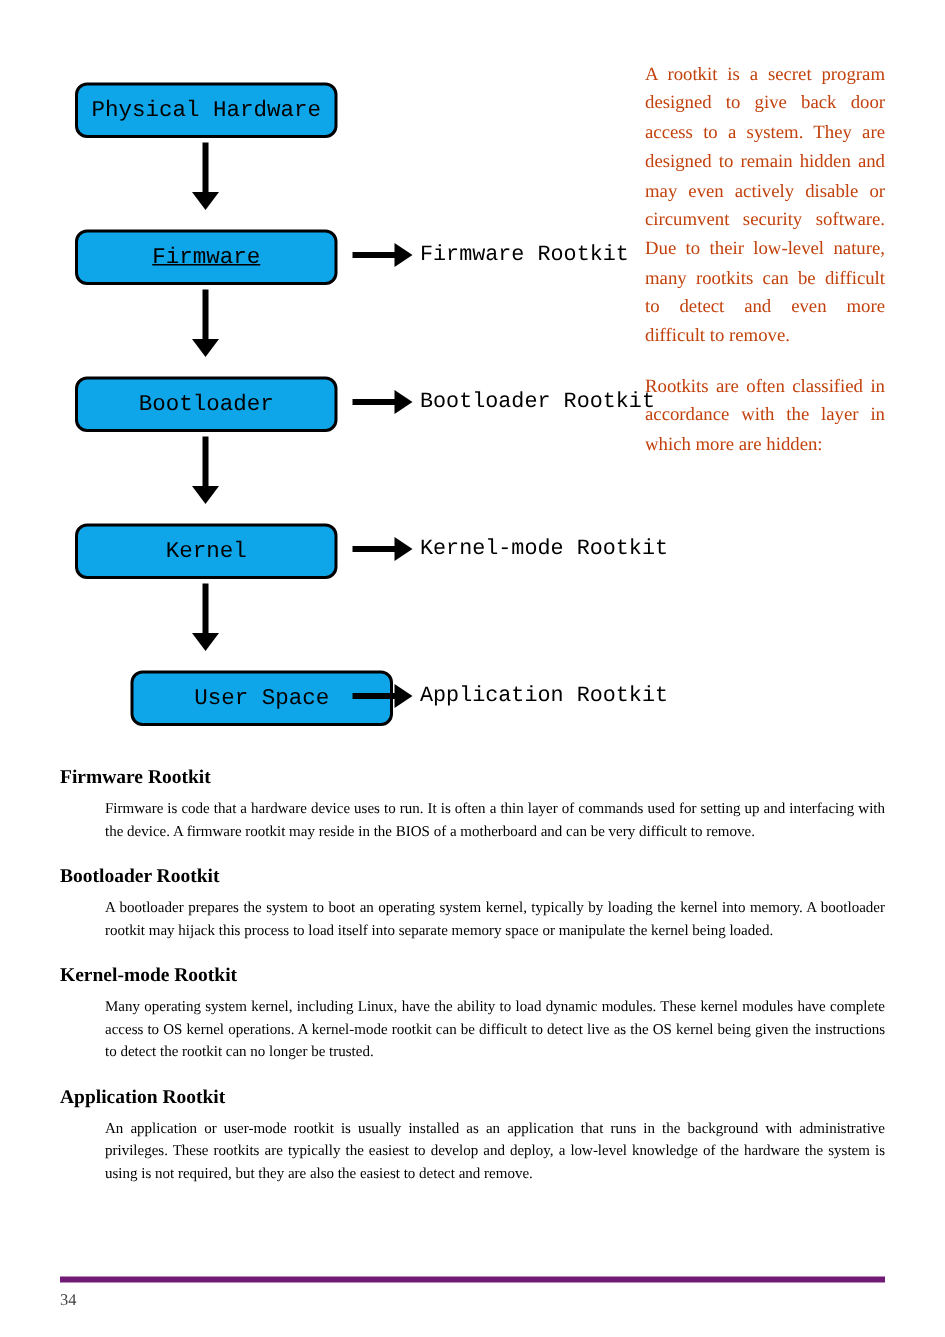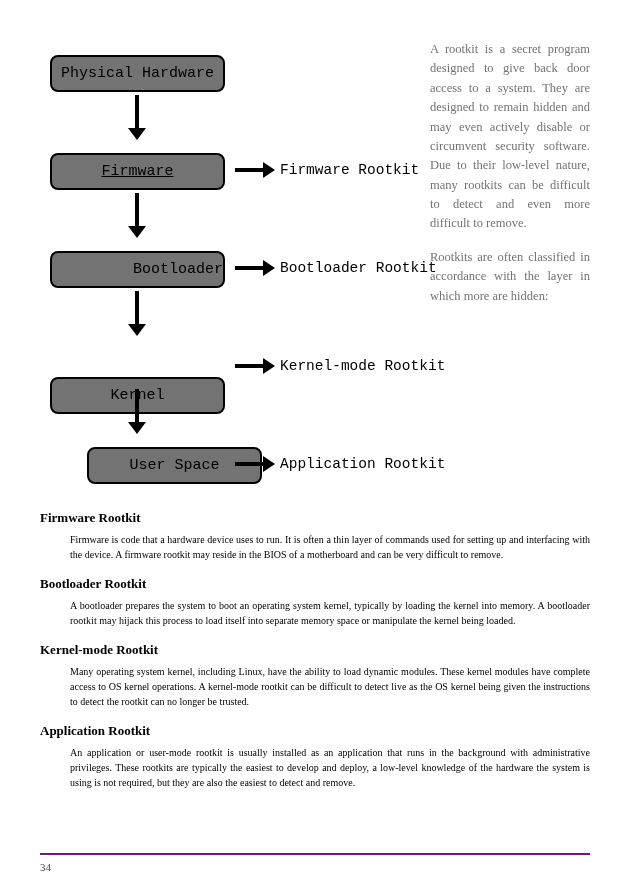--- a/index.html
+++ b/index.html
@@ -19,28 +19,28 @@
     .diagram-area {
       flex: 0 0 370px;
       position: relative;
       height: 440px;
     }
     .side-text {
       flex: 1;
       font-size: 12.5px;
       line-height: 1.55;
       text-align: justify;
-      color: #737373;
+      color: #c2410c;
     }
     .side-text p { margin-bottom: 14px; }
     .stack-box {
       position: absolute;
       border: 2.5px solid #000;
       border-radius: 8px;
-      background: #737373;
+      background: #0ea5e9;
       font-family: 'Courier New', monospace;
       font-size: 15px;
       text-align: center;
       padding: 8px 0;
       width: 175px;
       left: 10px;
     }
     .arrow-down {
       position: absolute;
       left: 95px;
@@ -91,35 +91,35 @@
       font-size: 10px;
       line-height: 1.5;
       text-align: justify;
       margin-left: 30px;
     }
     .page-footer {
       position: absolute;
       bottom: 18px;
       left: 40px;
       right: 40px;
-      border-top: 2px solid #701a75;
+      border-top: 4px solid #701a75;
       padding-top: 6px;
       font-size: 11px;
       color: #444;
     }
   </style>
 </head>
 <body>
 
 <div class="top-section">
   <div class="diagram-area" id="diagram-area">
       <div class="stack-box" style="top: 15px;">Physical Hardware</div>
       <div class="stack-box" style="top: 113px; text-decoration: underline;">Firmware</div>
-      <div class="stack-box" style="top: 211px; text-align: right;">Bootloader</div>
-      <div class="stack-box" style="top: 309px; margin-top: 28px;">Kernel</div>
+      <div class="stack-box" style="top: 211px;">Bootloader</div>
+      <div class="stack-box" style="top: 309px;">Kernel</div>
       <div class="stack-box" style="top: 407px; margin-left: 37px;">User Space</div>
       <div class="arrow-down" style="top: 55px;"></div>
       <div class="arrow-down" style="top: 153px;"></div>
       <div class="arrow-down" style="top: 251px;"></div>
       <div class="arrow-down" style="top: 349px;"></div>
       <div class="arrow-right" style="top: 128px;"></div>
       <div class="rootkit-label" style="top: 122px;">Firmware Rootkit</div>
       <div class="arrow-right" style="top: 226px;"></div>
       <div class="rootkit-label" style="top: 220px;">Bootloader Rootkit</div>
       <div class="arrow-right" style="top: 324px;"></div>

